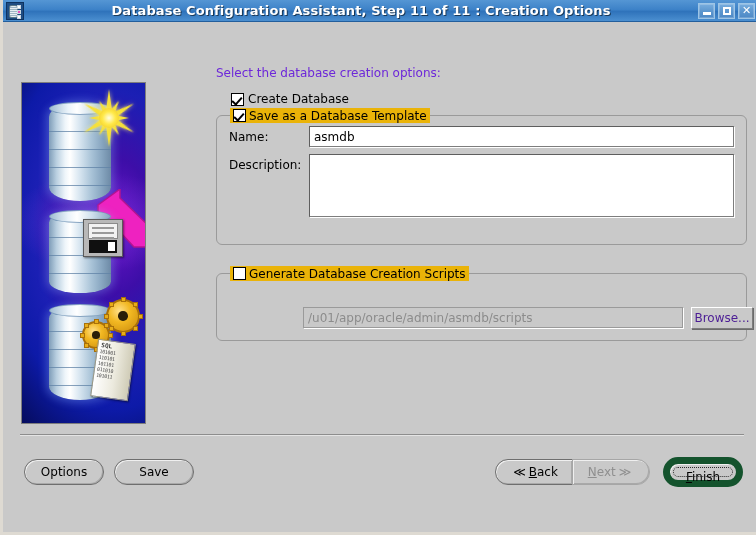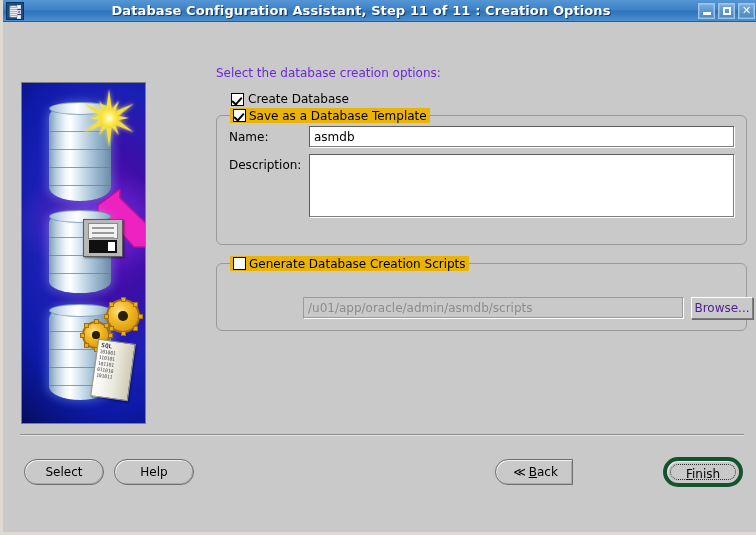--- a/index.html
+++ b/index.html
@@ -354,21 +354,21 @@
     align-items: center;
     height: 15px;
   }
   .groupbox > .gb-title .chklabel { margin-left: 3px; }
 
   #gb-template {
     margin-top: 6px;
     height: 130px;
   }
   #gb-scripts {
-    margin-top: 18px;
+    margin-top: 28px;
     height: 68px;
   }
 
   .field-label {
     position: absolute;
     font-size: 12px;
     color: #000000;
   }
   .textfield {
     position: absolute;
@@ -472,21 +472,21 @@
     left: 77px; top: 0; width: 78px; height: 26px;
     border-radius: 0 13px 13px 0;
   }
   .nav-arrow {
     font-size: 12px;
     margin: 0 3px;
   }
   #btn-finish {
     left: 657px; top: 15px;
     width: 80px; height: 30px;
-    border: 4px solid #14532d;
+    border: 7px solid #14532d;
     border-radius: 15px;
     line-height: 26px;
     box-shadow: inset 1px 1px 0 #efefef;
   }
   #btn-finish .focusring {
     position: absolute;
     left: 3px; top: 3px; right: 3px; bottom: 3px;
     border: 1px dotted #2a2a2a;
     border-radius: 11px;
     pointer-events: none;
@@ -640,27 +640,30 @@
 
         <div class="textfield disabled" id="destdir-input">/u01/app/oracle/admin/asmdb/scripts</div>
         <div class="smallbtn" id="browse-btn">Browse...</div>
       </div>
 
     </div>
 
     <div id="separator"></div>
 
     <div id="buttonbar">
-      <div class="btn" id="btn-cancel">Select</div>
-      <div class="btn" id="btn-help">Help</div>
+      <div class="btn" id="btn-cancel">Options</div>
+      <div class="btn" id="btn-help">Save</div>
 
       <div id="nav-group">
         <div class="btn" id="btn-back">
           <span class="nav-arrow">≪</span><span><u>B</u><span>ack</span></span>
         </div>
+        <div class="btn disabled" id="btn-next">
+          <span><u>N</u><span>ext</span></span><span class="nav-arrow">≫</span>
+        </div>
       </div>
 
       <div class="btn" id="btn-finish">
         <span><u>F</u><span>inish</span></span>
         <span class="focusring"></span>
       </div>
     </div>
 
   </div>
 </div>

